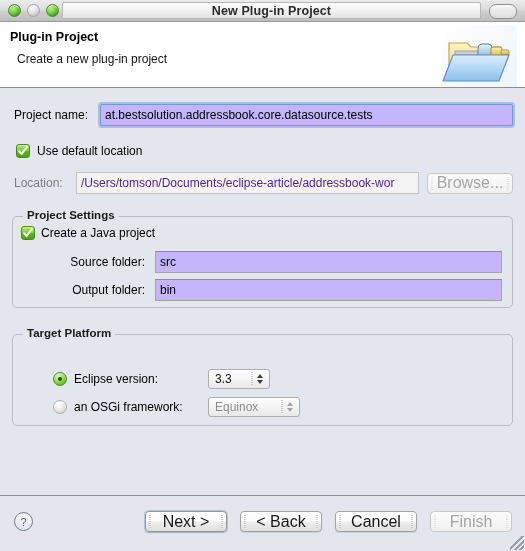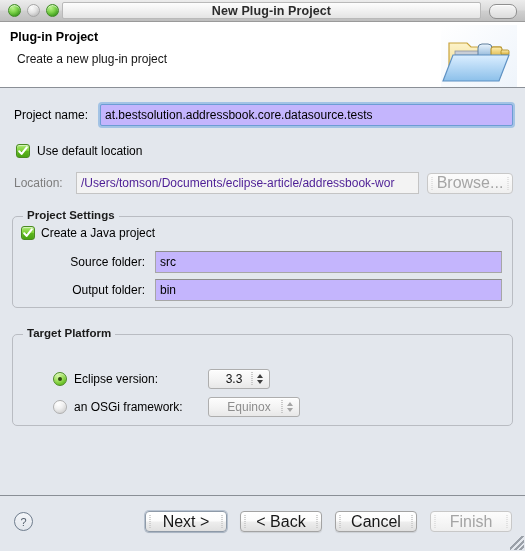--- a/index.html
+++ b/index.html
@@ -279,21 +279,20 @@
     height: 20px;
     border-radius: 3px;
     border: 1px solid #aeaeae;
     background: linear-gradient(to bottom, #fdfdfd 0%, #f4f4f4 50%, #e8e8e8 100%);
     display: flex;
     align-items: center;
     font-size: 12px;
     padding-left: 6px;
     position: relative;
     box-shadow: inset 0 1px 0 rgba(255,255,255,0.9);
-    text-align: center;
   }
   .combo .val { flex: 1; color: #141414; }
   .combo.dim .val { color: #8d8d8d; }
   .combo .arrows {
     width: 13px;
     height: 100%;
     display: flex;
     flex-direction: column;
     align-items: center;
     justify-content: center;

